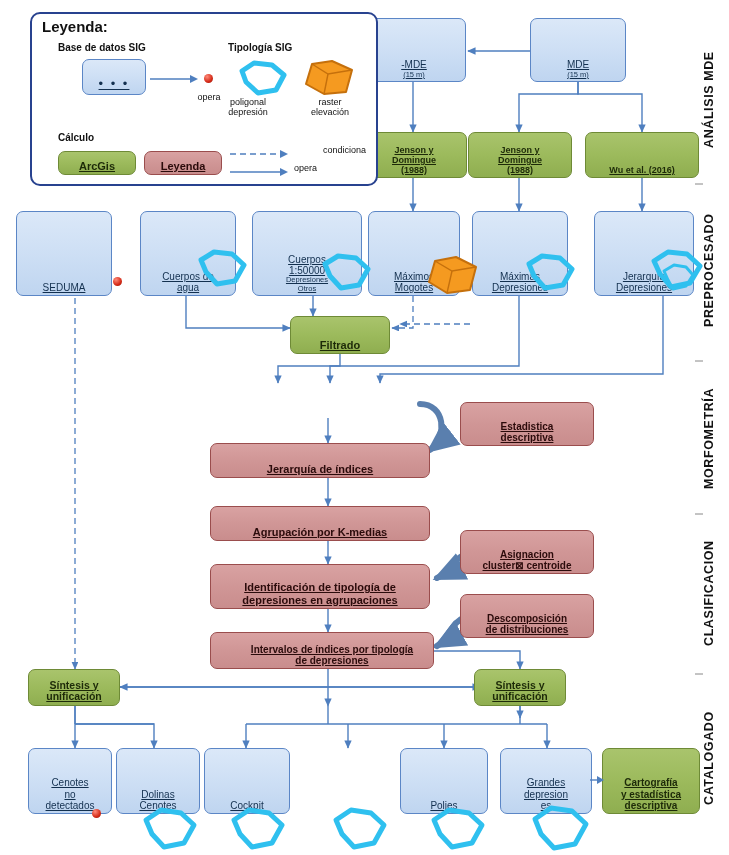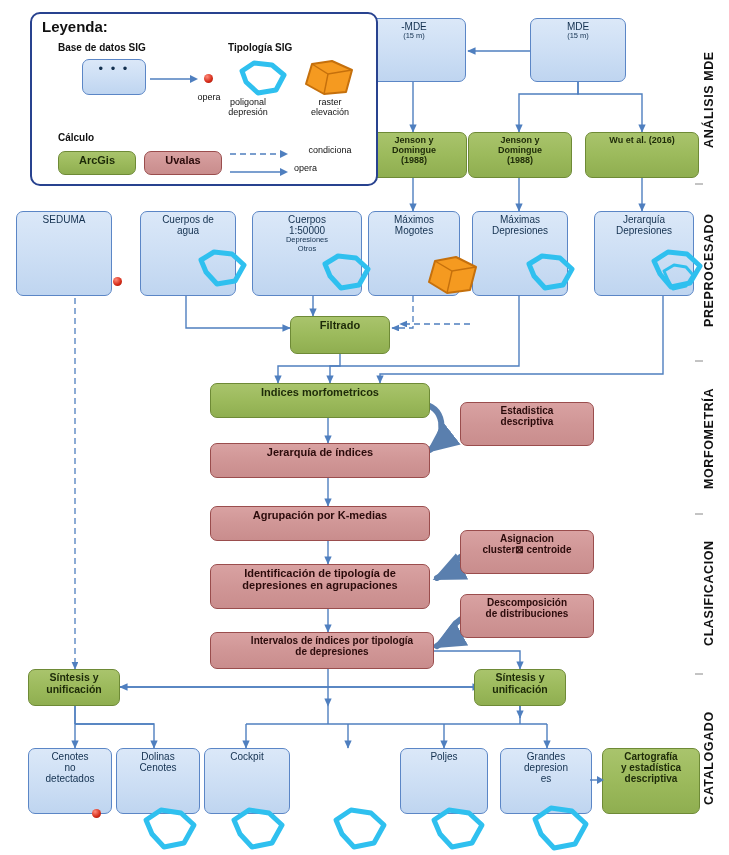--- a/index.html
+++ b/index.html
@@ -10,28 +10,29 @@
     position:relative;
     overflow:hidden;
   }
   #stage{position:absolute;left:0;top:0;width:640px;height:855px;margin-top:6px;}
   svg.edges{position:absolute;left:0;top:0;width:729px;height:855px;pointer-events:none;}
 
   .node{
     position:absolute;
     box-sizing:border-box;
     display:flex;
-    align-items:flex-start;
+    align-items:flex-end;
     justify-content:center;
     text-align:center;
     border-radius:7px;
     font-size:10px;
     line-height:1.12;
     color:#111;
     z-index:3;
+    text-decoration:underline;
   }
   .blue{
     background:linear-gradient(180deg,#dbe8f8 0%,#cfe0f5 45%,#bfd5f0 100%);
     border:1px solid #5b86c6;
     color:#13304f;
   }
   .green{
     background:linear-gradient(180deg,#a9c46c 0%,#9cba5c 50%,#8fae50 100%);
     border:1px solid #6e8a36;
     color:#1d2a08;
@@ -197,28 +198,28 @@
       <path d="M10,6 L26,16 L50,12" fill="none" stroke="#c5700c" stroke-width="1.4"></path>
       <path d="M26,16 L22,36" fill="none" stroke="#c5700c" stroke-width="1.4"></path>
     </svg>
     <div class="lg-txt" style="left:266px;top:84px;width:64px;white-space:pre-line;">raster
 elevación</div>
 
     <div class="node green" style="left:26px;top:137px;width:78px;height:24px;font-size:11px;">
       <span class="lbl">ArcGis</span>
     </div>
     <div class="node red" style="left:112px;top:137px;width:78px;height:24px;font-size:11px;">
-      <span class="lbl">Uvalas</span>
+      <span class="lbl">Leyenda</span>
     </div>
 
     <svg style="position:absolute;left:198px;top:132px;width:60px;height:16px;">
       <line x1="0" y1="8" x2="50" y2="8" stroke="#4f7fbf" stroke-width="1.3" stroke-dasharray="6,4"></line>
       <path d="M50,4 L58,8 L50,12 z" fill="#4f7fbf"></path>
     </svg>
-    <div class="lg-txt" style="left:262px;top:132px;width:72px;text-align:center;">condiciona</div>
+    <div class="lg-txt" style="left:262px;top:132px;width:72px;text-align:right;">condiciona</div>
     <svg style="position:absolute;left:198px;top:150px;width:60px;height:16px;">
       <line x1="0" y1="8" x2="50" y2="8" stroke="#4f7fbf" stroke-width="1.4"></line>
       <path d="M50,4 L58,8 L50,12 z" fill="#4f7fbf"></path>
     </svg>
     <div class="lg-txt" style="left:262px;top:150px;width:72px;text-align:left;">opera</div>
   </div>
 
   <div class="node blue" style="left:362px;top:12px;width:104px;height:64px;">
     <span class="lbl">
       <span>-MDE</span>
@@ -302,23 +303,20 @@
   </div>
   <svg class="polyicon" style="left:648px;top:242px;width:58px;height:46px;" viewBox="0 0 58 46">
     <path d="M12,26 L6,13 L20,4 L39,6 L52,18 L42,35 L23,39 Z" fill="none" stroke="#2fc0ef" stroke-width="5" stroke-linejoin="round"></path>
     <path d="M20,32 L16,23 L26,17 L38,19 L45,27 L38,38 L25,41 Z" fill="none" stroke="#2fc0ef" stroke-width="3" stroke-linejoin="round"></path>
   </svg>
 
   <div class="node green" style="left:290px;top:310px;width:100px;height:38px;font-size:11px;">
     <span class="lbl">Filtrado</span>
   </div>
 
-  <div class="node green" style="left:210px;top:377px;width:220px;height:35px;font-size:11px;">
-    <span class="lbl">Indices morfometricos</span>
-  </div>
 
   <div class="node red" style="left:460px;top:396px;width:134px;height:44px;font-size:10px;white-space:pre-line;">
     <span class="lbl">Estadistica
 descriptiva</span>
   </div>
 
   <div class="node red" style="left:210px;top:437px;width:220px;height:35px;font-size:11px;">
     <span class="lbl">Jerarquía de índices</span>
   </div>
 

